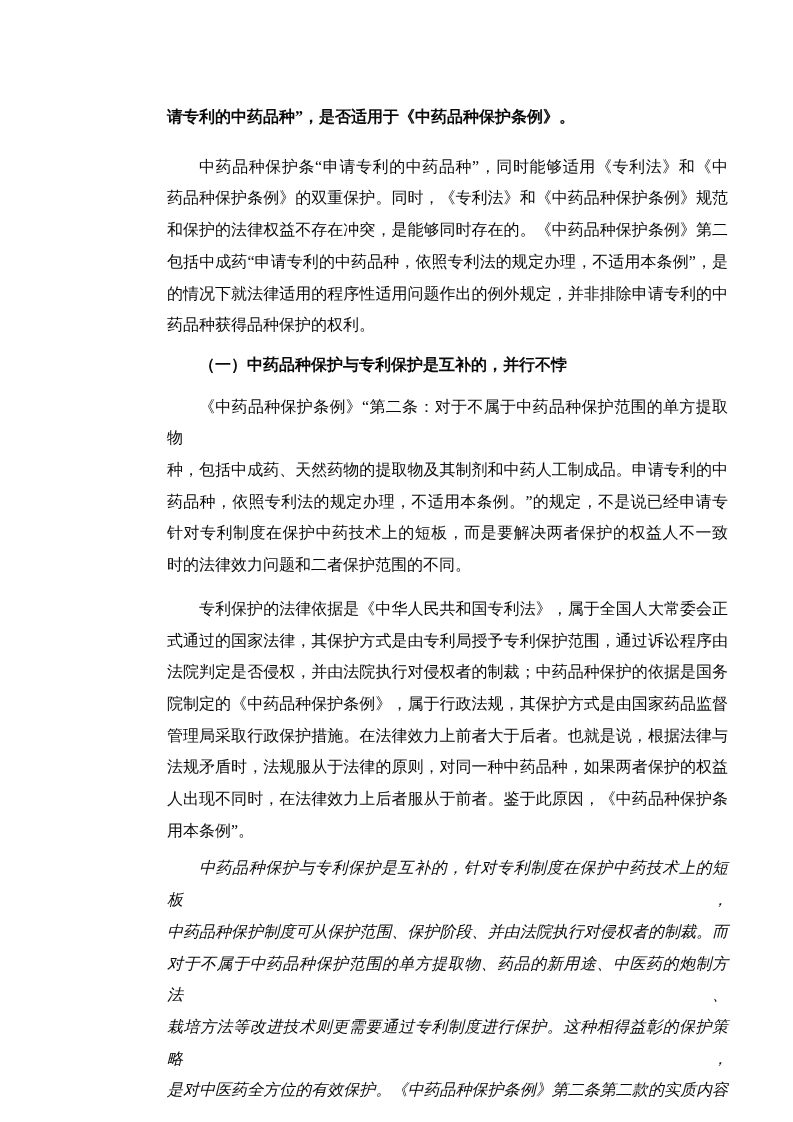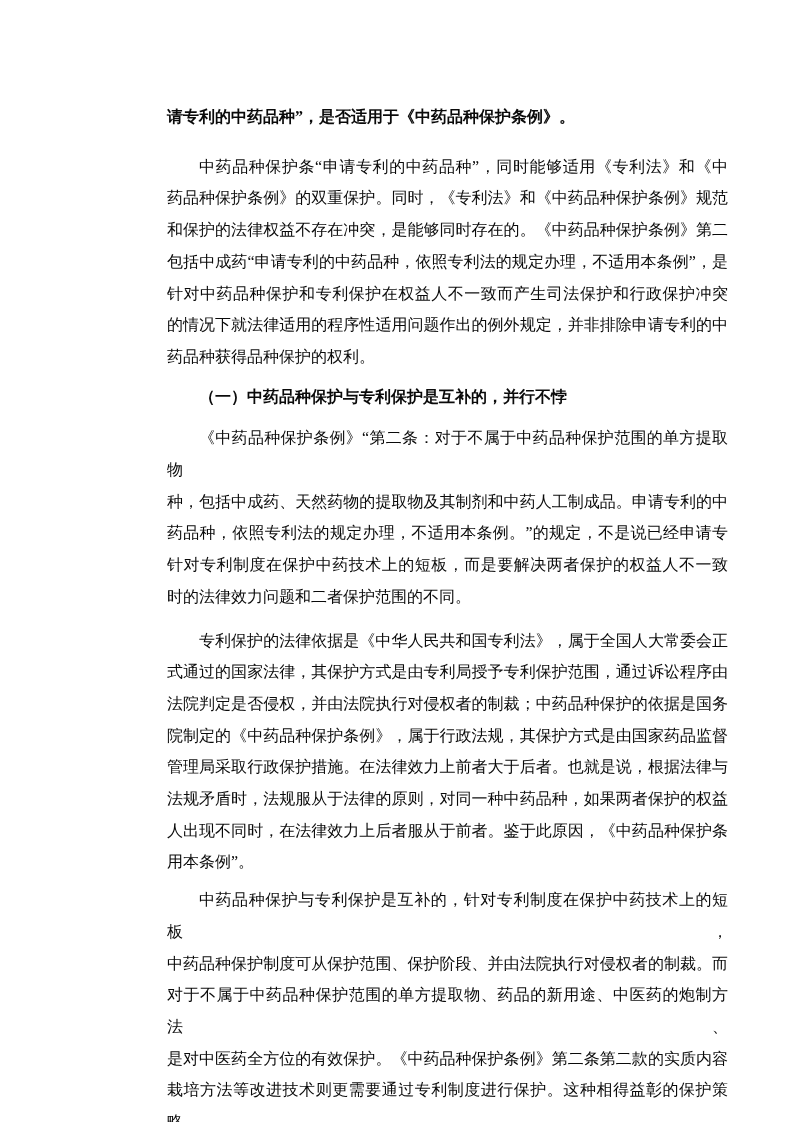--- a/index.html
+++ b/index.html
@@ -28,36 +28,35 @@
     text-justify: inter-character;
     word-break: break-all;
   }
   .ln.last { text-align-last: left; }
   .ln.ind { text-indent: 32px; }
   .bold { font-weight: bold; }
   .para-first { margin-top: 18px; }
   .heading { margin-top: 8px; }
   .para-2 { margin-top: 10px; }
   .para-3 { margin-top: 12px; }
-  .para-4 { margin-top: 6px; }
+  .para-4 { margin-top: 6px; font-style: italic; }
 </style>
 </head>
 <body>
 
 <div class="page">
   <div class="content">
 
     <div class="ln last bold">请专利的中药品种”，是否适用于《中药品种保护条例》。</div>
 
     <div class="para-first">
       <div class="ln ind">中药品种保护条“申请专利的中药品种”，同时能够适用《专利法》和《中</div>
       <div class="ln">药品种保护条例》的双重保护。同时，《专利法》和《中药品种保护条例》规范</div>
       <div class="ln">和保护的法律权益不存在冲突，是能够同时存在的。《中药品种保护条例》第二</div>
       <div class="ln">包括中成药“申请专利的中药品种，依照专利法的规定办理，不适用本条例”，是</div>
-      <div class="ln">针对中药品种保护和专利保护在权益人不一致而产生司法保护和行政保护冲突</div>
       <div class="ln">的情况下就法律适用的程序性适用问题作出的例外规定，并非排除申请专利的中</div>
       <div class="ln last">药品种获得品种保护的权利。</div>
     </div>
 
     <div class="heading ln last ind bold">（一）中药品种保护与专利保护是互补的，并行不悖</div>
 
     <div class="para-2">
       <div class="ln ind">《中药品种保护条例》“第二条：对于不属于中药品种保护范围的单方提取物</div>
       <div class="ln">种，包括中成药、天然药物的提取物及其制剂和中药人工制成品。申请专利的中</div>
       <div class="ln">药品种，依照专利法的规定办理，不适用本条例。”的规定，不是说已经申请专</div>
@@ -73,18 +72,18 @@
       <div class="ln">管理局采取行政保护措施。在法律效力上前者大于后者。也就是说，根据法律与</div>
       <div class="ln">法规矛盾时，法规服从于法律的原则，对同一种中药品种，如果两者保护的权益</div>
       <div class="ln">人出现不同时，在法律效力上后者服从于前者。鉴于此原因，《中药品种保护条</div>
       <div class="ln last">用本条例”。</div>
     </div>
 
     <div class="para-4">
       <div class="ln ind">中药品种保护与专利保护是互补的，针对专利制度在保护中药技术上的短板，</div>
       <div class="ln">中药品种保护制度可从保护范围、保护阶段、并由法院执行对侵权者的制裁。而</div>
       <div class="ln">对于不属于中药品种保护范围的单方提取物、药品的新用途、中医药的炮制方法、</div>
+      <div class="ln">栽培方法等改进技术则更需要通过专利制度进行保护。这种相得益彰的保护策略，</div>
       <div class="ln">是对中医药全方位的有效保护。《中药品种保护条例》第二条第二款的实质内容</div>
-      <div class="ln">栽培方法等改进技术则更需要通过专利制度进行保护。这种相得益彰的保护策略，</div>
     </div>
 
   </div>
 </div>
 
 </body></html>

